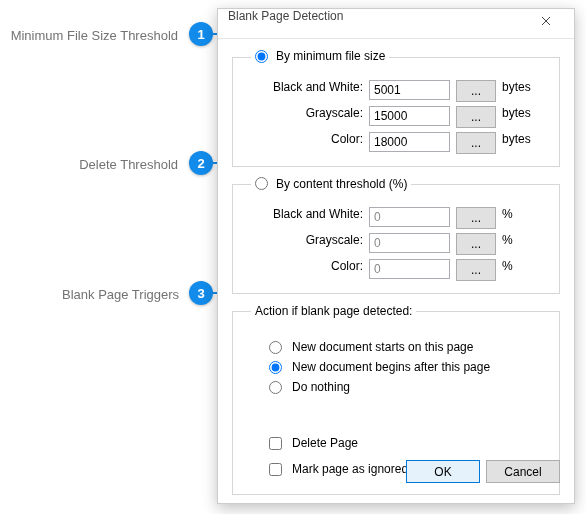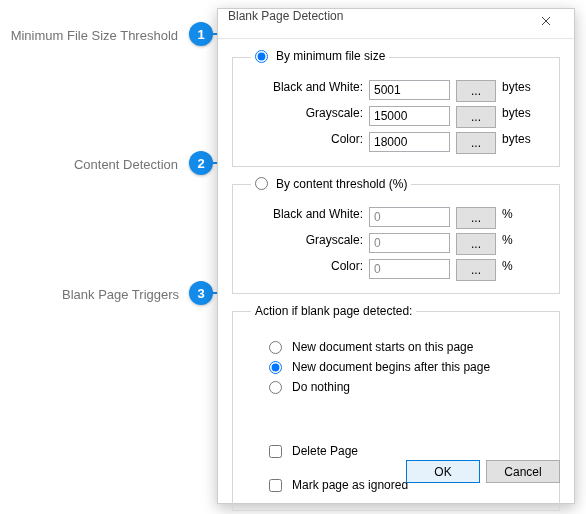--- a/index.html
+++ b/index.html
@@ -127,21 +127,21 @@
   .action-group .opt {
     display: flex;
     align-items: center;
     gap: 6px;
     margin: 6px 0 6px 18px;
   }
   .action-group .chk {
     display: flex;
     align-items: center;
     gap: 6px;
-    margin: 20px 0 4px 18px;
+    margin: 12px 0 4px 18px;
   }
   .action-group .gap { height: 24px; }
   .button-bar {
     position: absolute;
     right: 14px;
     bottom: 20px;
     display: flex;
     gap: 6px;
   }
   .button-bar button {
@@ -158,21 +158,21 @@
     background: #e5f1fb;
   }
 </style>
 </head>
 <body>
 
 <div class="callout-label" style="left:8px; top:28px; width:170px;">Minimum File Size Threshold</div>
 <div class="callout-badge" style="left:189px; top:22px;">1</div>
 <div class="callout-line" style="left:213px; top:33px; width:12px;"></div>
 
-<div class="callout-label" style="left:62px; top:157px; width:116px;">Content Detection</div>
+<div class="callout-label" style="left:62px; top:157px; width:116px;">Delete Threshold</div>
 <div class="callout-badge" style="left:189px; top:151px;">
     <span>2</span>
   </div>
 <div class="callout-line" style="left:213px; top:162px; width:12px;"></div>
 
 <div class="callout-label" style="left:62px; top:287px; width:116px;">Blank Page Triggers</div>
 <div class="callout-badge" style="left:189px; top:281px;">
     <span>3</span>
   </div>
 <div class="callout-line" style="left:213px; top:292px; width:12px;"></div>

